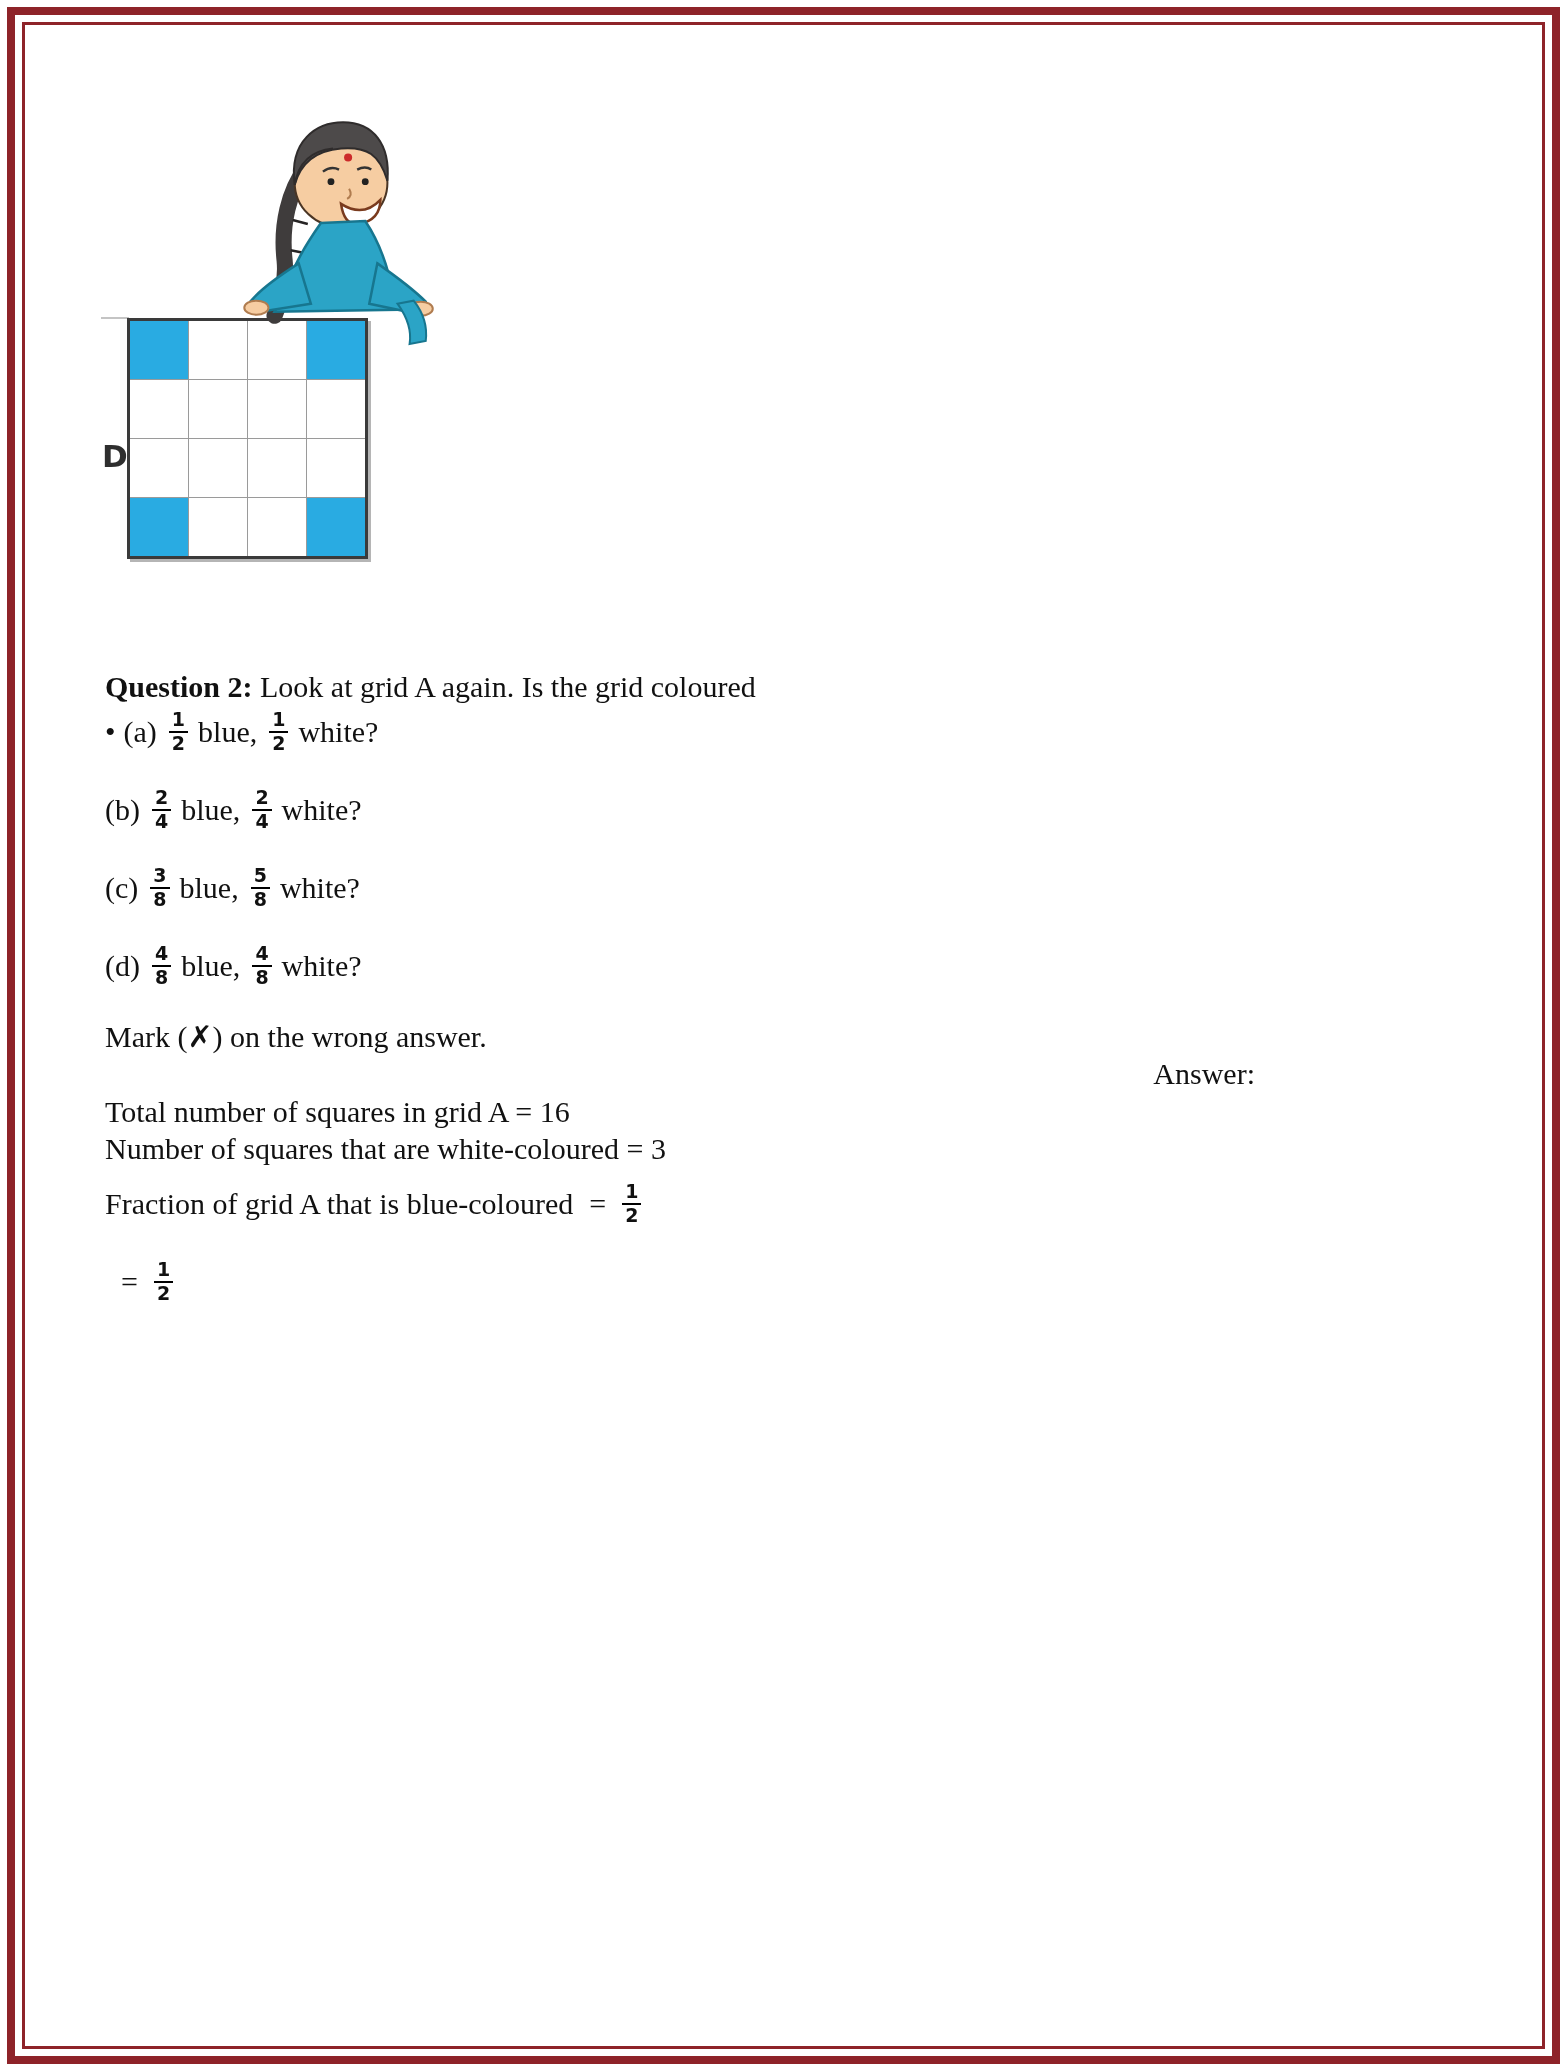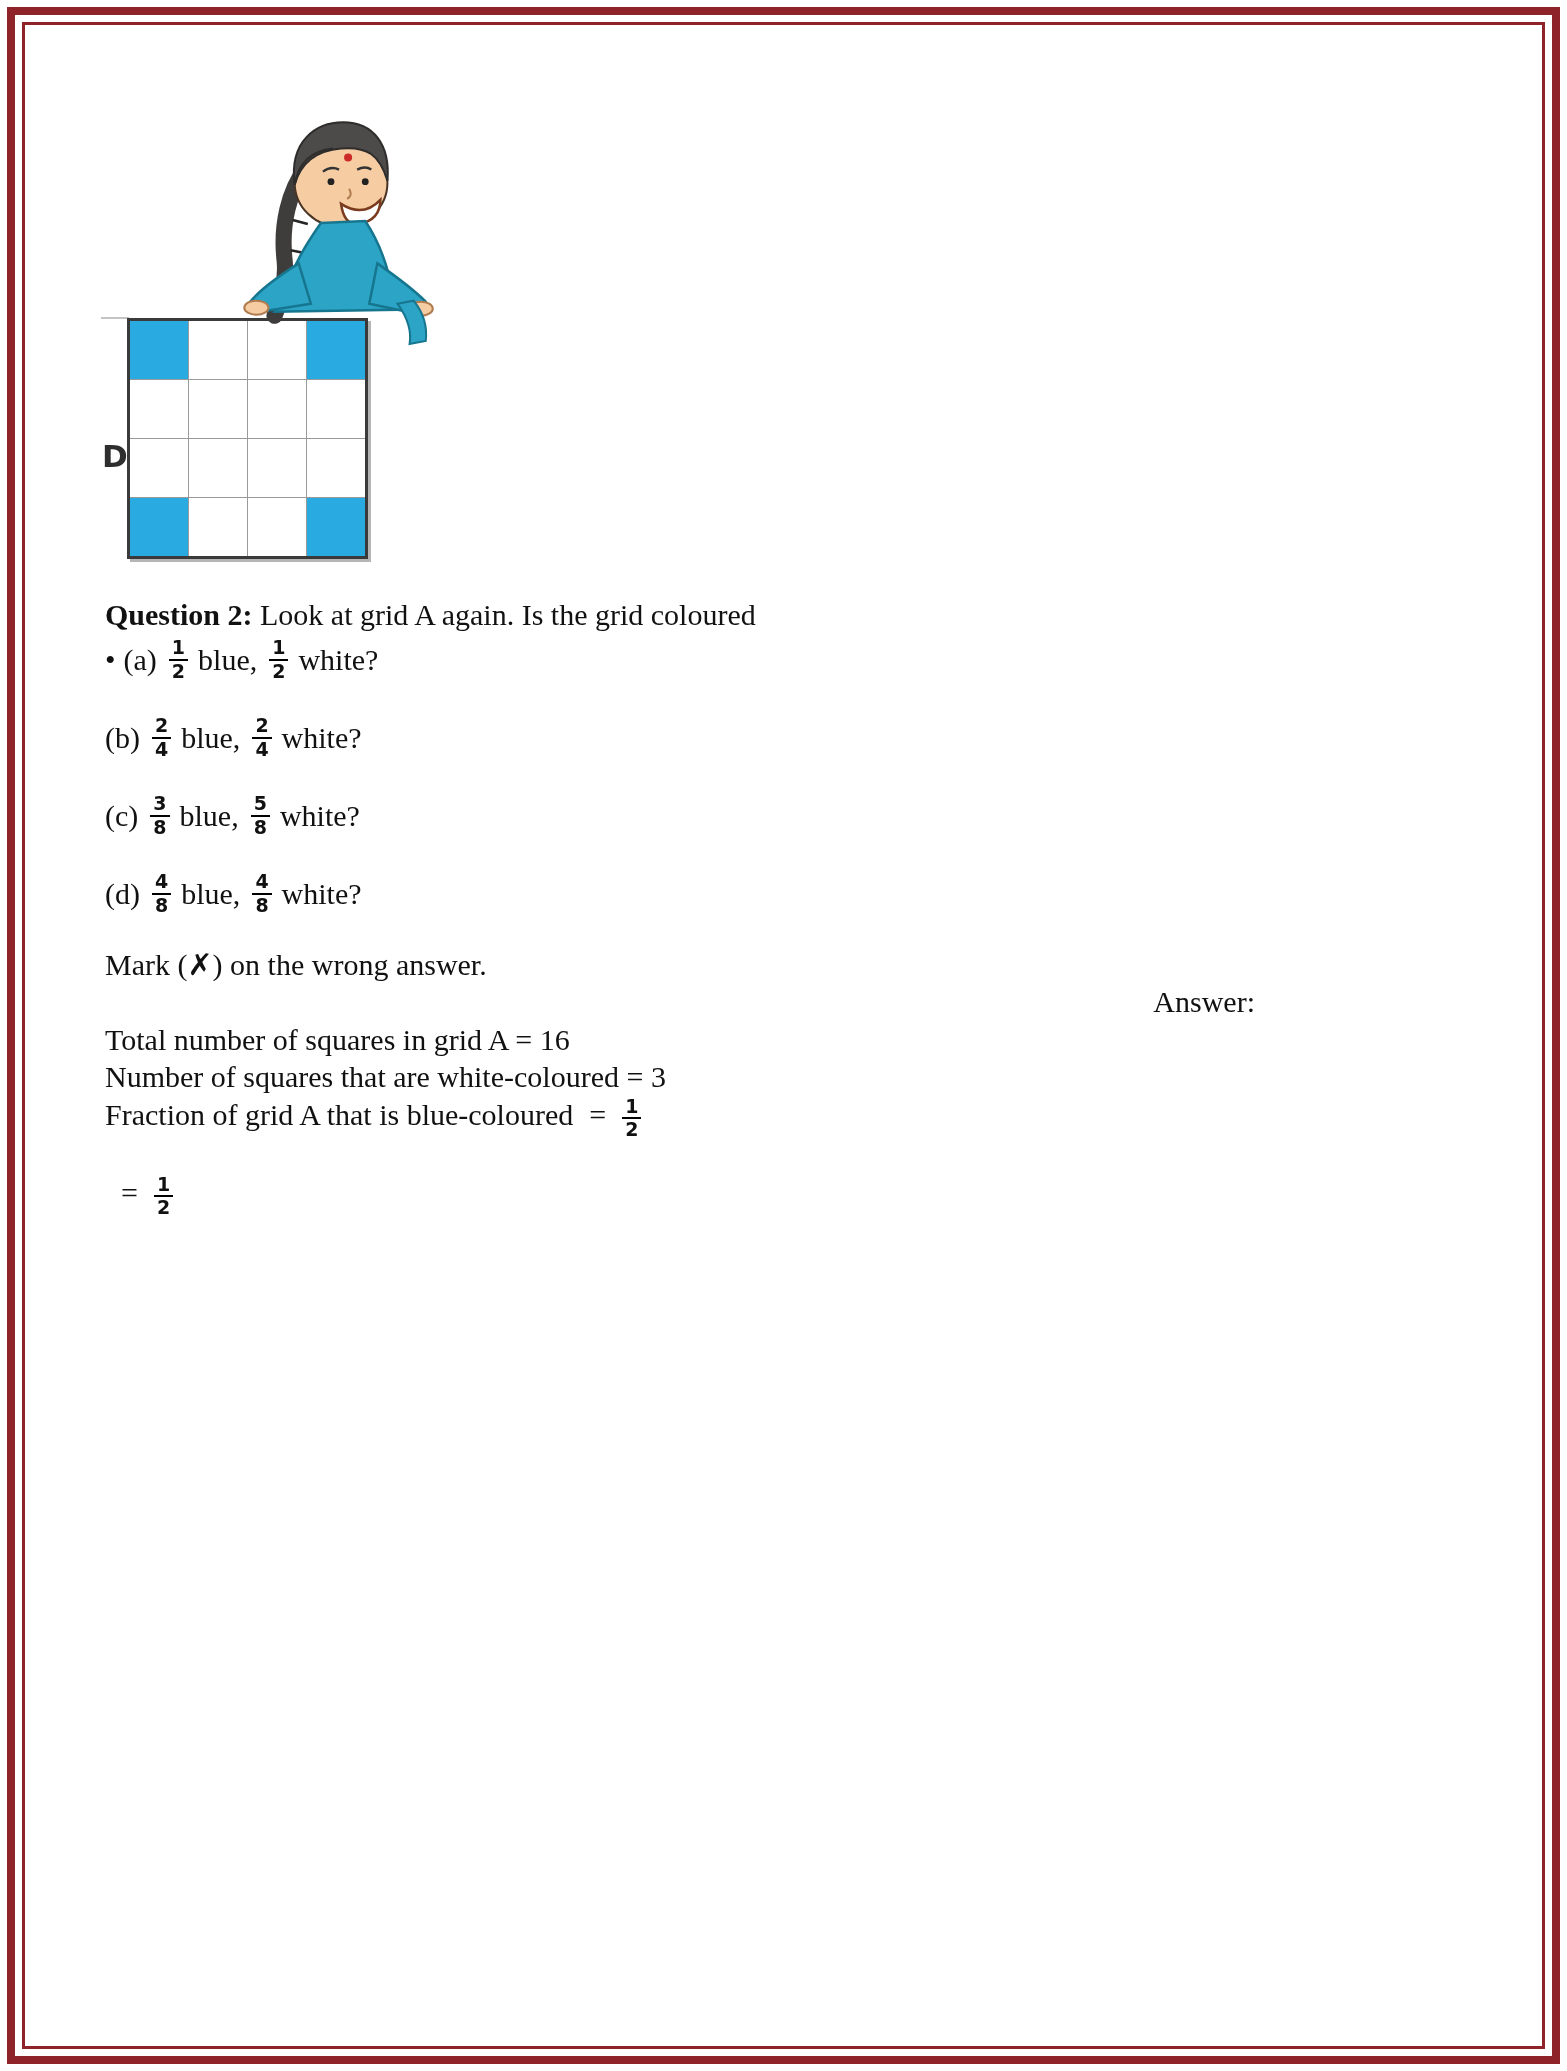--- a/index.html
+++ b/index.html
@@ -40,21 +40,21 @@
   }
   .grid-cell { background:#ffffff; }
   .grid-label {
     position:absolute; left:102px; top:438px; z-index:2;
     font-family:"DejaVu Sans", sans-serif;
     font-weight:bold; font-size:31px; color:#2e2e2e;
   }
 
   
   .content {
-    position:absolute; left:105px; top:596px; width:1150px;
+    position:absolute; left:105px; top:668px; width:1150px;
     font-size:30px; line-height:1.25;
   }
   .content p { margin:0; }
   .q-line { margin-bottom:30px; }
   .q-label { font-weight:bold; }
 
   .option-line {
     display:flex; align-items:center;
     margin-bottom:26px;
     min-height:52px;
@@ -70,22 +70,22 @@
     vertical-align:middle;
   }
   .frac .den { border-top:2px solid #000; padding:0 3px; }
   .frac .num { padding:0 3px; }
 
   .mark-line { margin-bottom:28px; }
   .answer-heading { margin-bottom:22px;text-align:right; }
   .answer-line { margin-bottom:20px; }
 
   .frac-answer-line {
-    display:flex; 
-    margin-bottom:22px;
+    display:flex; align-items:center;
+    margin-top:8px; margin-bottom:22px;
     min-height:56px;
   }
   .frac-answer-line .eq { margin:0 14px 0 16px; }
 </style>
 </head>
 <body>
 
 <div class="page">
   <div class="frame-outer"></div>
   <div class="frame-inner"></div>

